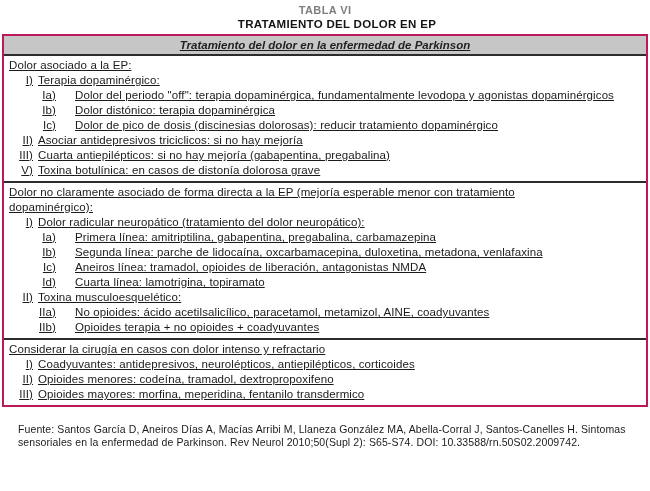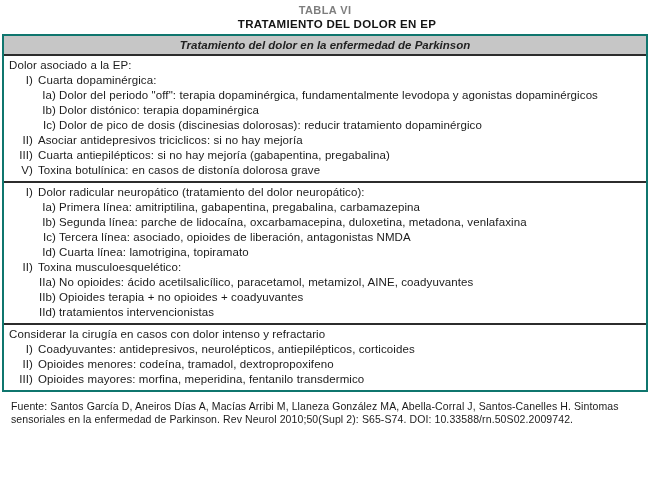--- a/index.html
+++ b/index.html
@@ -33,23 +33,24 @@
   }
   .caption .t2 {
     color: #141414;
     font-weight: bold;
     font-size: 11.5px;
     letter-spacing: 0.3px;
     line-height: 14px;
     padding-left: 24px;
   }
   .tbl {
-    margin: 3px 2px 8px 2px;
-    border: 2px solid #0f766e;
+    margin: 3px 2px 16px 2px;
+    border: 2px solid #be185d;
     background: #ffffff;
+    text-decoration: underline;
   }
   .thead {
     background: #c6c6c6;
     border-bottom: 2px solid #2c2c2c;
     text-align: center;
     font-style: italic;
     font-weight: bold;
     font-size: 11.5px;
     color: #222222;
     padding: 2px 0 2px 0;
@@ -67,27 +68,27 @@
     font-size: 11.5px;
     line-height: 15px;
     letter-spacing: 0.1px;
   }
   .line .lbl {
     flex: none;
     text-align: right;
     white-space: pre;
   }
   .line.lvl1 .lbl { width: 24px; padding-right: 5px; }
-  .line.lvl2 .lbl { width: 47px; padding-right: 3px; }
+  .line.lvl2 .lbl { width: 47px; padding-right: 19px; }
   .line .txt {
     flex: 1 1 auto;
     min-width: 0;
   }
   .footer {
-    margin: 3px 4px 0 11px;
+    margin: 3px 4px 0 18px;
     font-size: 10.5px;
     line-height: 12.5px;
     letter-spacing: 0.1px;
     color: #1b1b1b;
   }
 </style>
 </head>
 <body>
 
 <div class="page">
@@ -98,21 +99,21 @@
 
   <div class="tbl">
     <div class="thead">Tratamiento del dolor en la enfermedad de Parkinson</div>
     <div id="sections">
         <div class="section">
           <div class="line lvl0">
             <span class="txt">Dolor asociado a la EP:</span>
           </div>
           <div class="line lvl1">
             <span class="lbl">I)</span>
-            <span class="txt">Cuarta dopaminérgica:</span>
+            <span class="txt">Terapia dopaminérgico:</span>
           </div>
           <div class="line lvl2">
             <span class="lbl">Ia)</span>
             <span class="txt">Dolor del periodo "off": terapia dopaminérgica, fundamentalmente levodopa y agonistas dopaminérgicos</span>
           </div>
           <div class="line lvl2">
             <span class="lbl">Ib)</span>
             <span class="txt">Dolor distónico: terapia dopaminérgica</span>
           </div>
           <div class="line lvl2">
@@ -126,55 +127,57 @@
           <div class="line lvl1">
             <span class="lbl">III)</span>
             <span class="txt">Cuarta antiepilépticos: si no hay mejoría (gabapentina, pregabalina)</span>
           </div>
           <div class="line lvl1">
             <span class="lbl">V)</span>
             <span class="txt">Toxina botulínica: en casos de distonía dolorosa grave</span>
           </div>
         </div>
         <div class="section">
+          <div class="line lvl0">
+            <span class="txt">Dolor no claramente asociado de forma directa a la EP (mejoría esperable menor con tratamiento</span>
+          </div>
+          <div class="line lvl0">
+            <span class="txt">dopaminérgico):</span>
+          </div>
           <div class="line lvl1">
             <span class="lbl">I)</span>
             <span class="txt">Dolor radicular neuropático (tratamiento del dolor neuropático):</span>
           </div>
           <div class="line lvl2">
             <span class="lbl">Ia)</span>
             <span class="txt">Primera línea: amitriptilina, gabapentina, pregabalina, carbamazepina</span>
           </div>
           <div class="line lvl2">
             <span class="lbl">Ib)</span>
             <span class="txt">Segunda línea: parche de lidocaína, oxcarbamacepina, duloxetina, metadona, venlafaxina</span>
           </div>
           <div class="line lvl2">
             <span class="lbl">Ic)</span>
-            <span class="txt">Tercera línea: asociado, opioides de liberación, antagonistas NMDA</span>
+            <span class="txt">Aneiros línea: tramadol, opioides de liberación, antagonistas NMDA</span>
           </div>
           <div class="line lvl2">
             <span class="lbl">Id)</span>
             <span class="txt">Cuarta línea: lamotrigina, topiramato</span>
           </div>
           <div class="line lvl1">
             <span class="lbl">II)</span>
             <span class="txt">Toxina musculoesquelético:</span>
           </div>
           <div class="line lvl2">
             <span class="lbl">IIa)</span>
             <span class="txt">No opioides: ácido acetilsalicílico, paracetamol, metamizol, AINE, coadyuvantes</span>
           </div>
           <div class="line lvl2">
             <span class="lbl">IIb)</span>
             <span class="txt">Opioides terapia + no opioides + coadyuvantes</span>
-          </div>
-          <div class="line lvl2">
-            <span class="lbl">IId)</span>
-            <span class="txt">tratamientos intervencionistas</span>
           </div>
         </div>
         <div class="section">
           <div class="line lvl0">
             <span class="txt">Considerar la cirugía en casos con dolor intenso y refractario</span>
           </div>
           <div class="line lvl1">
             <span class="lbl">I)</span>
             <span class="txt">Coadyuvantes: antidepresivos, neurolépticos, antiepilépticos, corticoides</span>
           </div>

